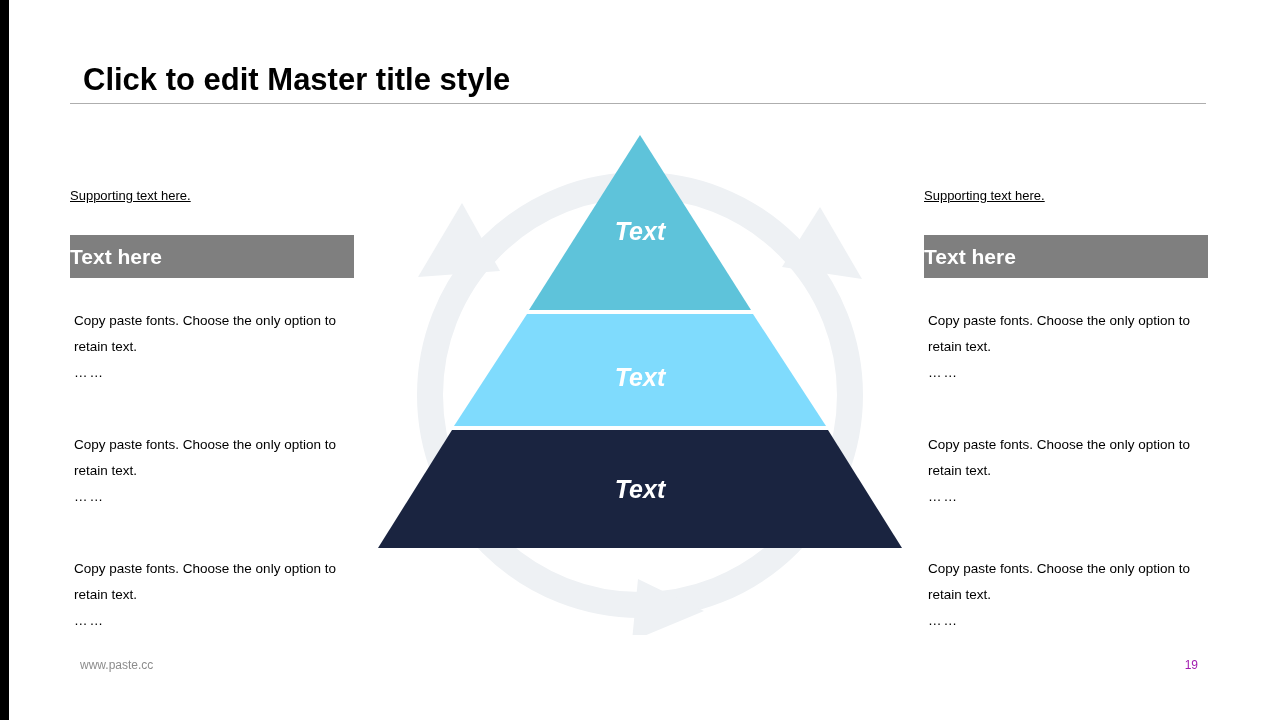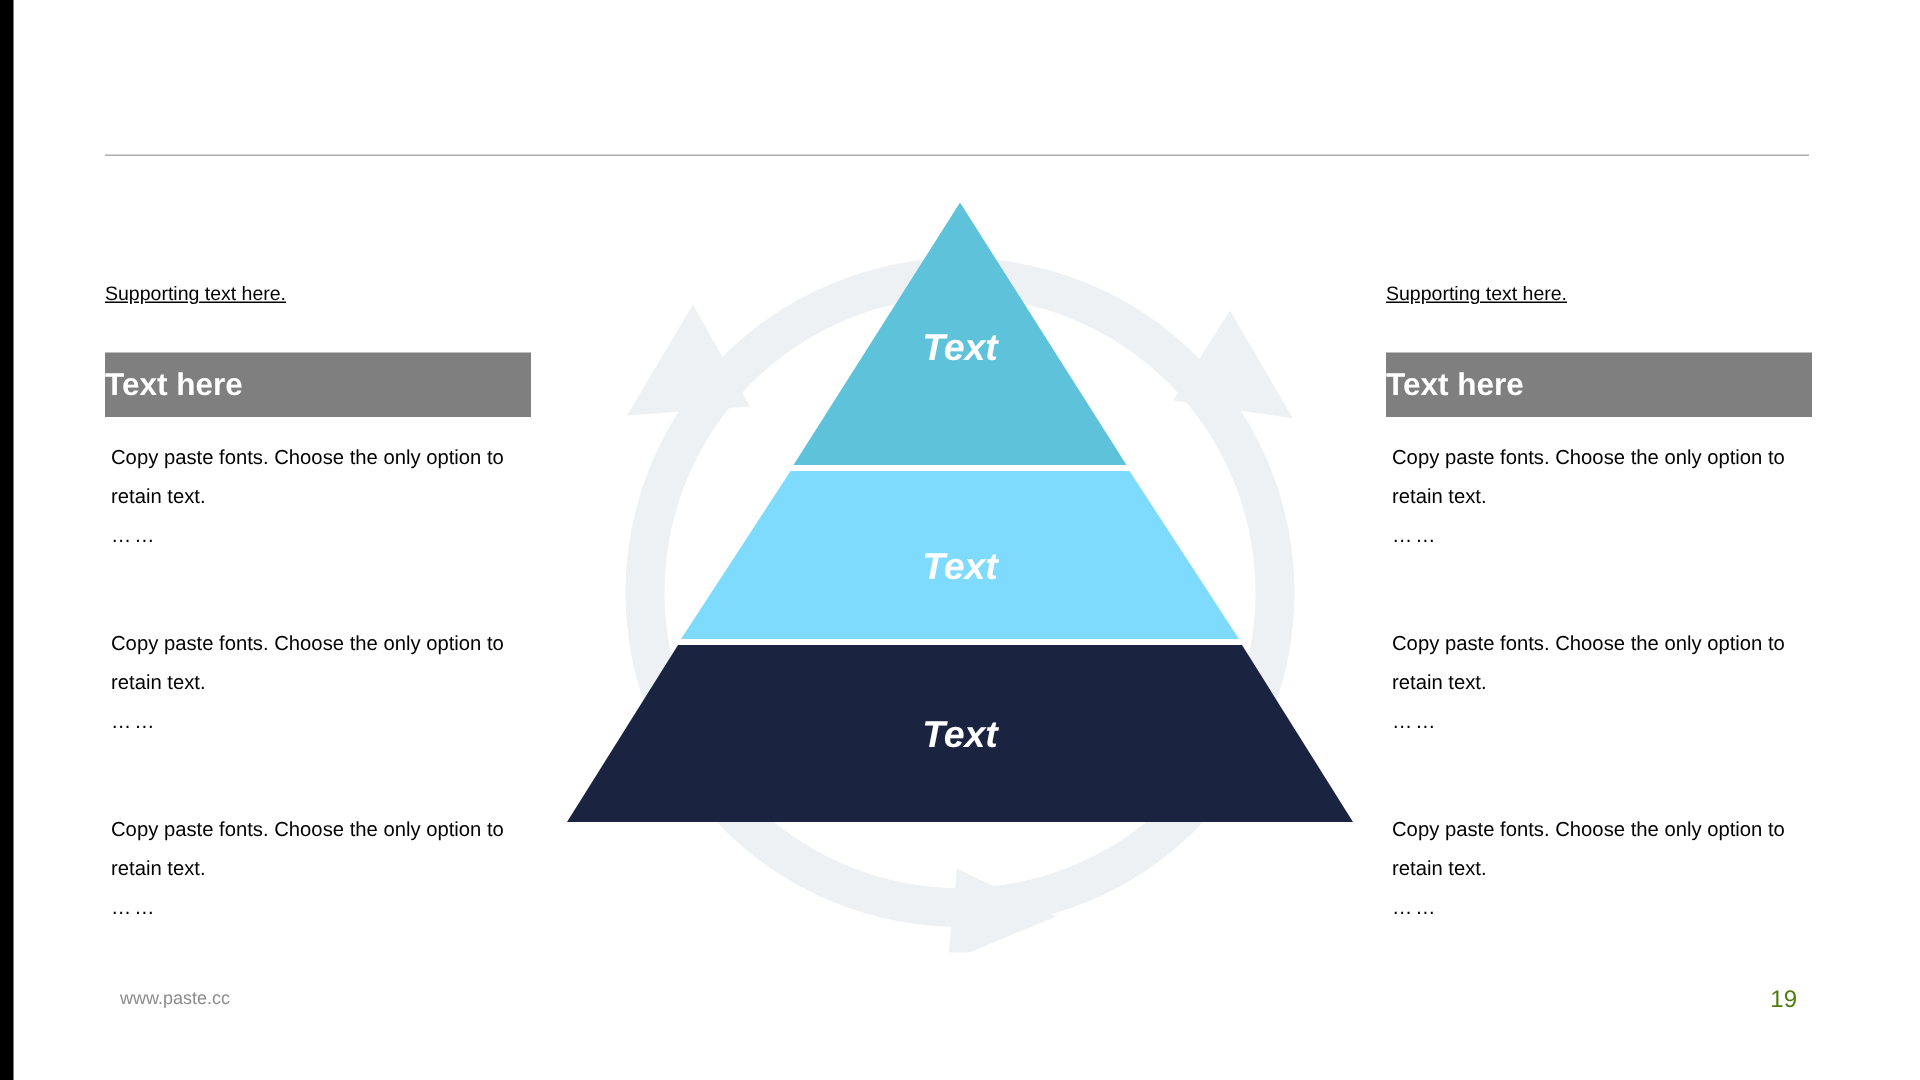--- a/index.html
+++ b/index.html
@@ -62,49 +62,50 @@
     color: #000000;
   }
   .header-bar {
     height: 43px;
     line-height: 43px;
     color: #ffffff;
     font-size: 21px;
     font-weight: bold;
     margin-top: 32px;
   }
-  .panel-items { margin-top: 14px; }
+  .panel-items { margin-top: 30px; }
   .panel-item {
     font-size: 13.5px;
     line-height: 26px;
     margin-bottom: 46px;
     padding: 0 4px;
     color: #000000;
   }
   .item-dots { letter-spacing: 2px; }
   .footer-url {
     position: absolute;
     left: 80px; top: 658px;
     font-size: 12px;
     color: #8c8c8c;
   }
   .page-number {
     position: absolute;
     right: 82px; top: 658px;
-    font-size: 16px;
-    color: #4d7c0f;
+    font-size: 12px;
+    color: #a21caf;
   }
 </style>
 </head>
 <body>
 
 <div class="slide">
 
   <div class="left-strip"></div>
 
+  <h1 class="title">Click to edit Master title style</h1>
   <div class="title-rule"></div>
 
   <svg class="bg-cycle" width="480" height="480" viewBox="0 0 480 480">
     <circle cx="240" cy="240" r="210" fill="none" stroke-width="26" stroke="#eef1f4"></circle>
     <polygon points="62,48 18,122 100,116" fill="#eef1f4"></polygon>
     <polygon points="420,52 382,112 462,124" fill="#eef1f4"></polygon>
     <polygon points="304,456 238,424 232,486" fill="#eef1f4"></polygon>
   </svg>
 
   <svg class="pyramid-svg" width="540" height="425" viewBox="0 0 540 425">

